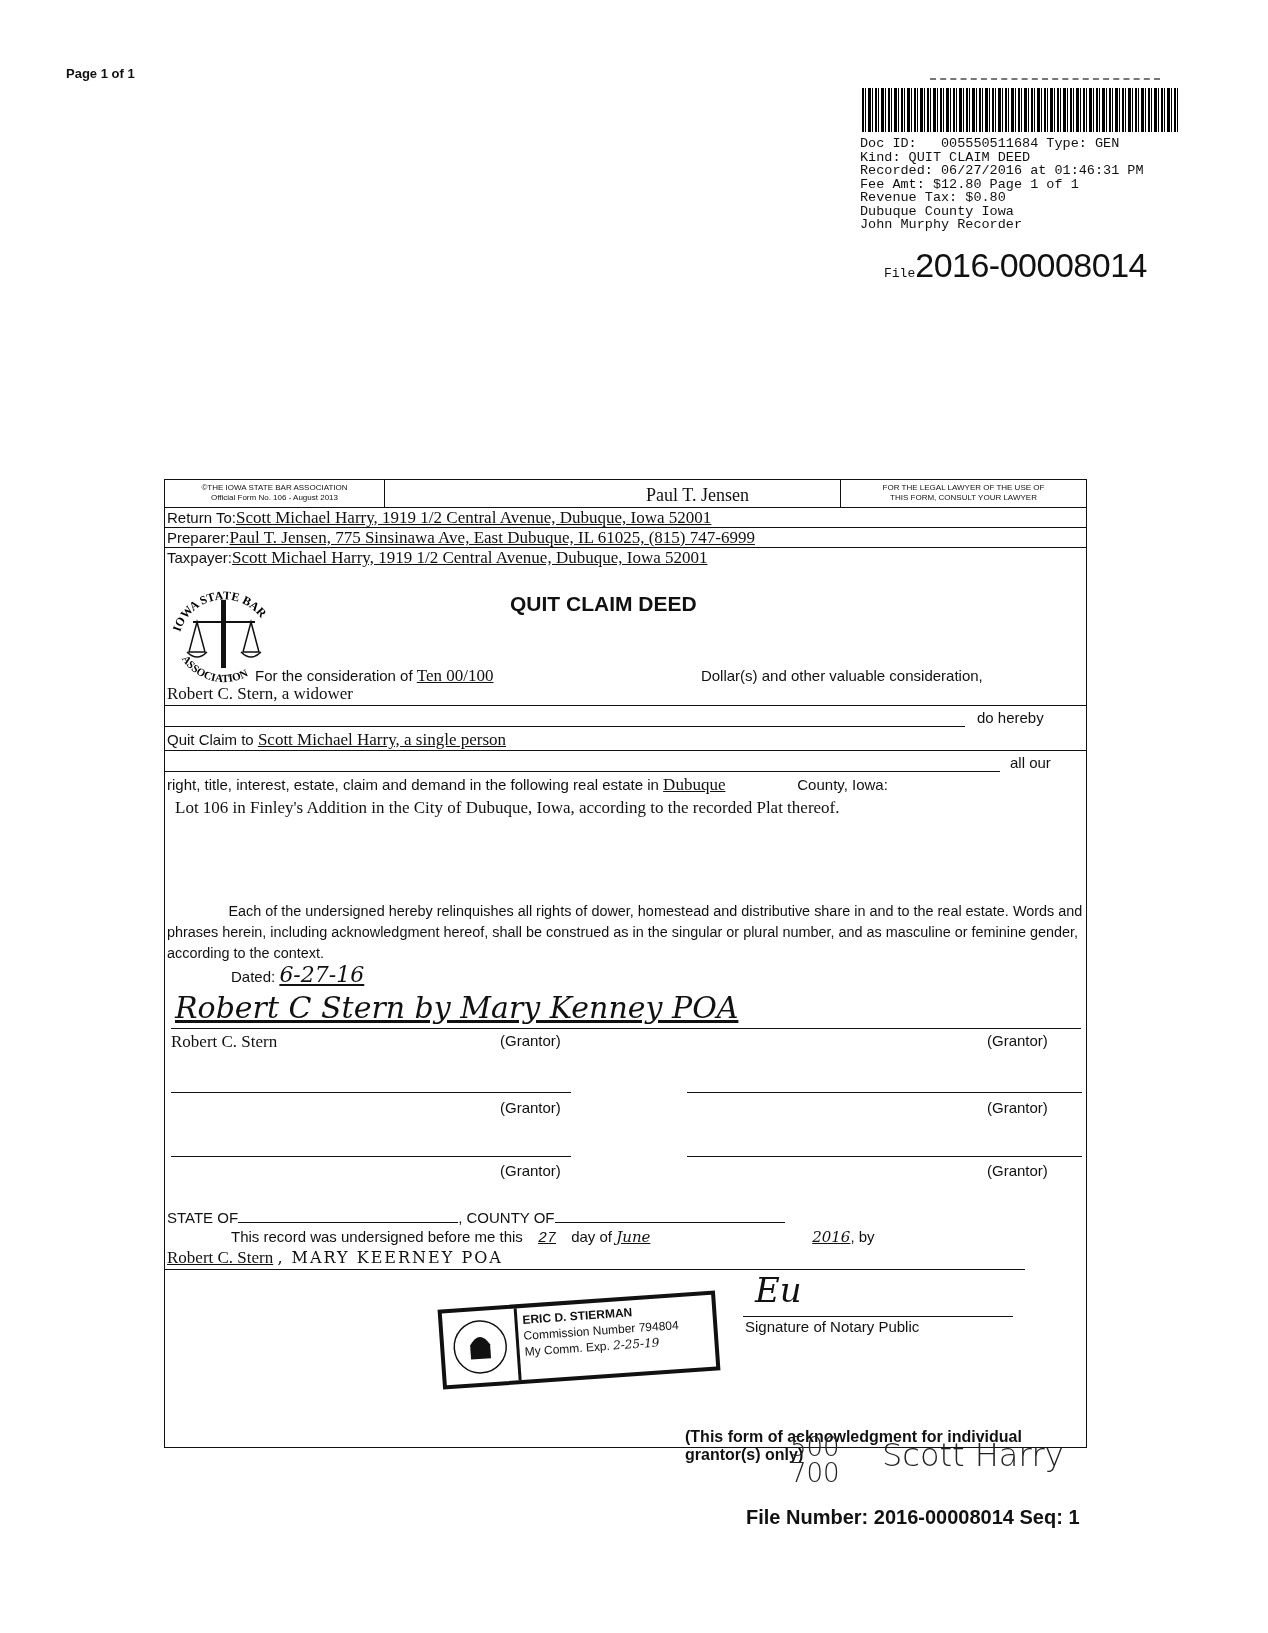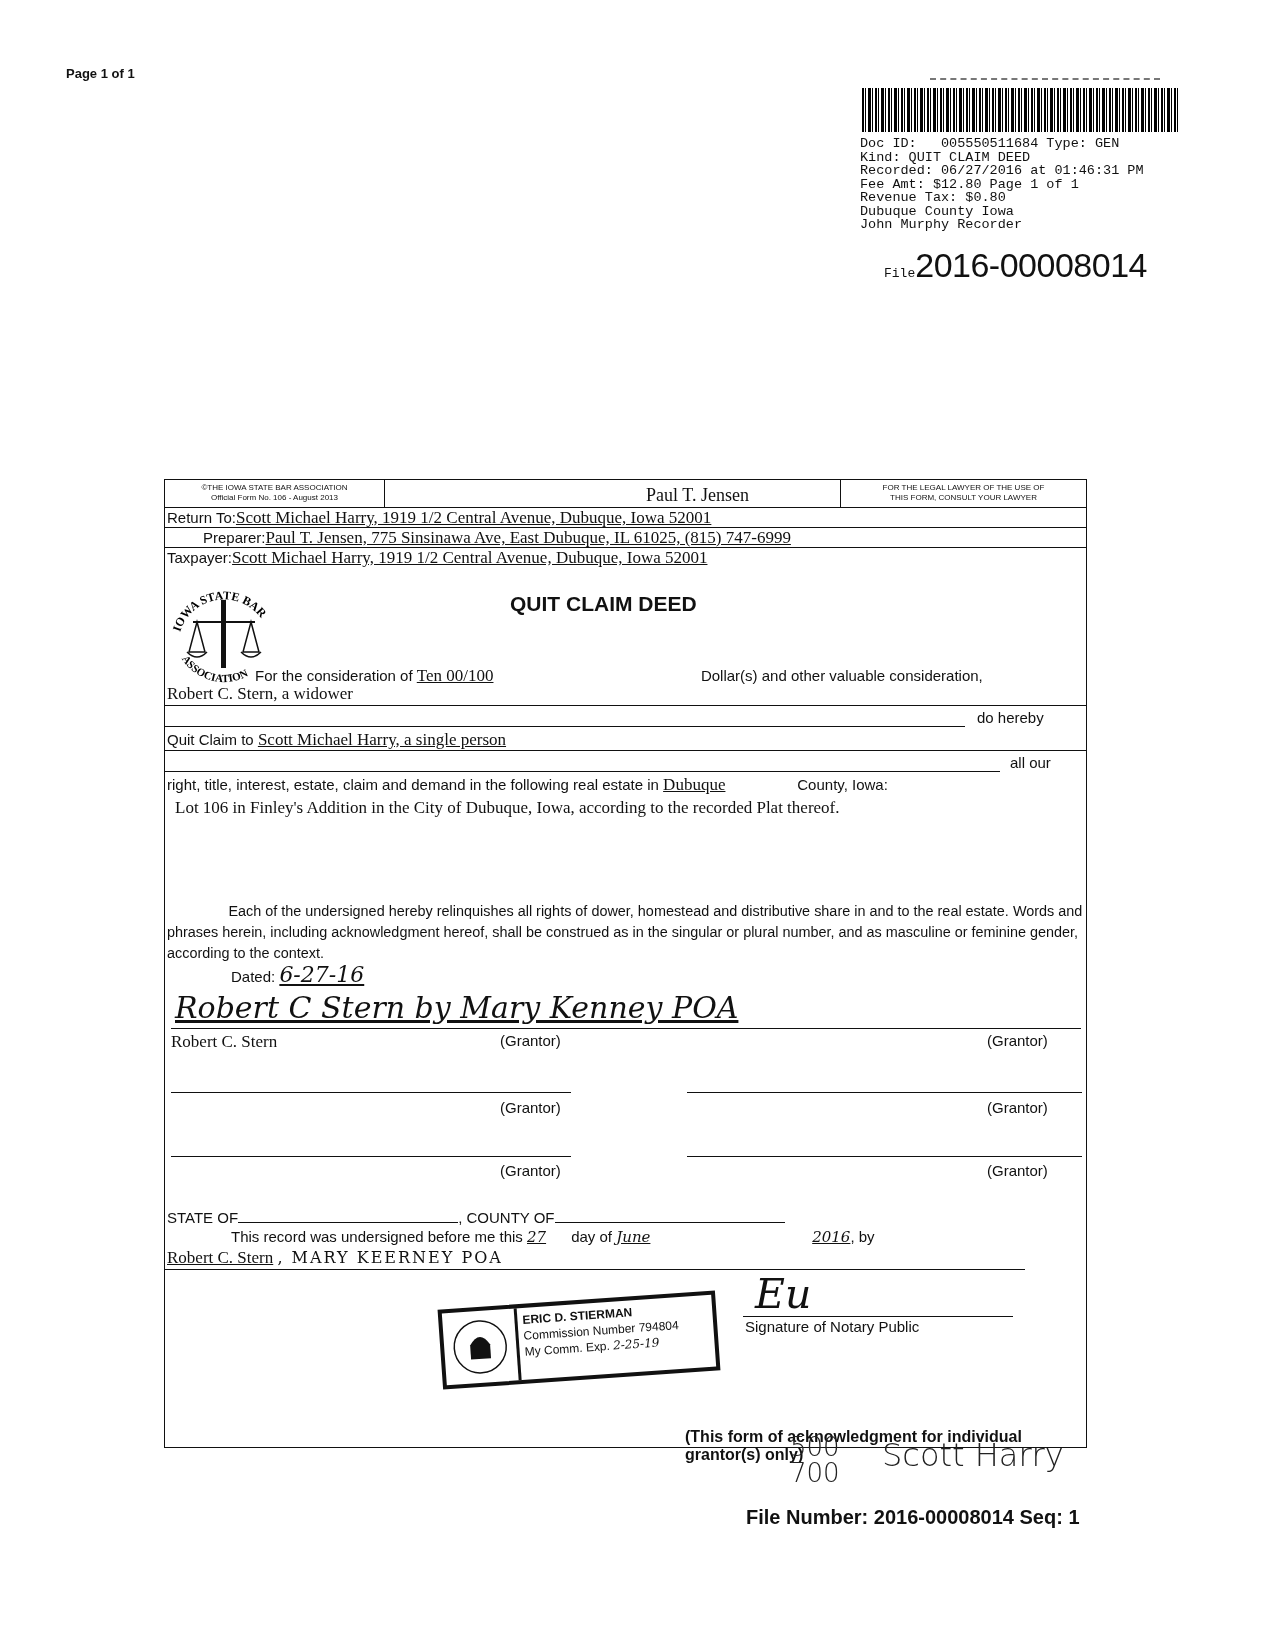--- a/index.html
+++ b/index.html
@@ -62,21 +62,21 @@
     <div class="abs hdr-right">
       <div>FOR THE LEGAL LAWYER OF THE USE OF</div>
       <div>THIS FORM, CONSULT YOUR LAWYER</div>
     </div>
   </div>
 
   <div class="abs row" style="top:28px;">
     <span>Return To:</span><span class="serif u">Scott Michael Harry, 1919 1/2 Central Avenue, Dubuque, Iowa 52001</span>
   </div>
   <div class="abs rule" style="top:47px; left:0; width:921px;"></div>
-  <div class="abs row" style="top:48px;margin-left:36px;">
+  <div class="abs row" style="top:48px;">
     <span>Preparer:</span><span class="serif u">Paul T. Jensen,  775 Sinsinawa Ave, East Dubuque, IL 61025, (815) 747-6999</span>
   </div>
   <div class="abs rule" style="top:67px; left:0; width:921px;"></div>
   <div class="abs row" style="top:68px;">
     <span>Taxpayer:</span><span class="serif u">Scott Michael Harry, 1919 1/2 Central Avenue, Dubuque, Iowa 52001</span>
   </div>
 
   <svg class="abs seal" viewBox="0 0 118 118">
     <defs>
         <path id="arcTop" d="M14,64 A46,46 0 0 1 104,64"></path>
@@ -136,21 +136,21 @@
   <div class="abs rule" style="top:676px; left:6px; width:400px;"></div>
   <div class="abs rule" style="top:676px; left:522px; width:395px;"></div>
   <div class="abs grantor-lbl" style="top:682px; left:335px;">(Grantor)</div>
   <div class="abs grantor-lbl" style="top:682px; left:822px;">(Grantor)</div>
 
   <div class="abs row" style="top:728px;">
     <span>STATE OF</span><span style="display:inline-block; width:220px; border-bottom:1.5px solid #111; height:14px;"></span><span>, COUNTY OF</span><span style="display:inline-block; width:230px; border-bottom:1.5px solid #111; height:14px;"></span>
   </div>
   <div class="abs row" style="top:748px; left:66px;">
     <span>This record was undersigned before me this</span>
-    <span class="hand u" style="display:inline-block; width:40px; ">27</span>
+    <span class="hand u" style="display:inline-block; width:40px; text-align:center;font-family:Liberation Mono, monospace;">27</span>
     <span>day of</span>
     <span class="hand u" style="display:inline-block; width:170px;">June</span>
     <span class="hand u" style="display:inline-block; width:60px; text-align:right;">2016</span><span>, by</span>
   </div>
   <div class="abs row" style="top:768px; left:2px;">
     <span class="serif u">Robert C. Stern</span>
     <span class="hand" style="font-size:16px; font-style:normal; letter-spacing:2px;">, MARY KEERNEY POA</span>
   </div>
   <div class="abs rule" style="top:789px; left:0; width:860px;"></div>
 
@@ -161,21 +161,21 @@
           <path d="M26,48 L26,34 Q36,18 46,34 L46,48 Z" fill="#111"></path>
         </svg>
     </div>
     <div class="txt">
       <div>ERIC D. STIERMAN</div>
       <div style="font-weight:normal;">Commission Number 794804</div>
       <div style="font-weight:normal;"><span>My Comm. Exp.</span> <span class="hand">2-25-19</span></div>
     </div>
   </div>
 
-  <div class="abs hand" style="top:790px; left:590px; font-size:41px;text-align:center;">Eu</div>
+  <div class="abs hand" style="top:790px; left:590px; font-size:34px;text-align:center;">Eu</div>
   <div class="abs rule" style="top:836px; left:578px; width:270px;"></div>
   <div class="abs row" style="top:838px; left:580px;">Signature of Notary Public</div>
 
   <div class="abs" style="top:948px; left:520px; font-size:16px; font-weight:bold;">(This form of acknowledgment for individual grantor(s) only)</div>
 </div>
 
 <div class="abs hw">
   <span style="position:absolute; left:0; top:0; font-size:26px;">500</span>
   <span style="position:absolute; left:0; top:26px; font-size:26px;">700</span>
   <span style="position:absolute; left:92px; top:4px; white-space:nowrap;">Scott Harry</span>

